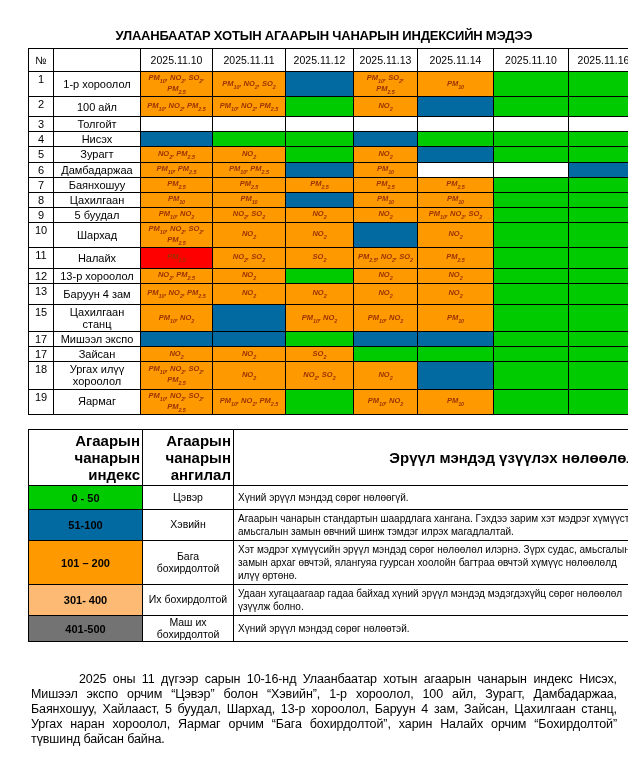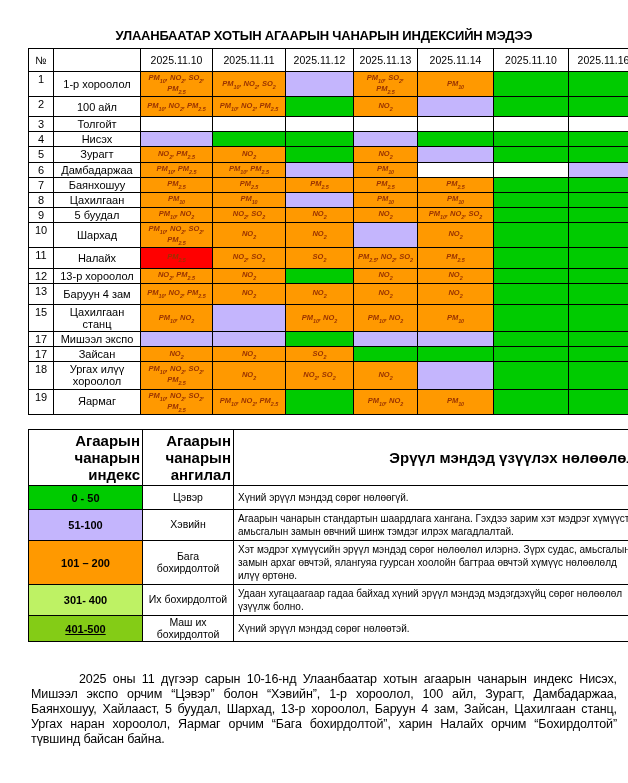--- a/index.html
+++ b/index.html
@@ -32,21 +32,21 @@
   .legend th { font-size:15px; font-weight:bold; text-align:right; padding:2px; line-height:1.15; }
   .legend td.lrange { font-size:11px; font-weight:bold; text-align:center; height:24px; }
   .legend td.lcat { font-size:10.5px; text-align:center; padding:1px 2px; line-height:1.1; }
   .legend td.leffect { font-size:10px; text-align:left; padding:2px 4px; line-height:1.3; }
 
   .summary {
     margin:30px 11px 13px 11px; font-size:12.5px; line-height:1.2;
     text-align:justify; text-indent:48px; letter-spacing:-0.1px;
   }
 </style>
-<style>[data-color="green"]{background:#00CB00;}[data-color="yellow"]{background:#c4b5fd;}[data-color="orange"]{background:#FF9900;}[data-color="red"]{background:#FF0000;}[data-color="purple"]{background:#bef264;}[data-color="darkred"]{background:#84cc16;text-decoration:underline;}[data-color="white"]{background:#FFFFFF;}</style></head>
+<style>[data-color="green"]{background:#00CB00;}[data-color="yellow"]{background:#0369a1;}[data-color="orange"]{background:#FF9900;}[data-color="red"]{background:#FF0000;}[data-color="purple"]{background:#fdba74;}[data-color="darkred"]{background:#737373;}[data-color="white"]{background:#FFFFFF;}</style></head>
 <body>
 
 <div class="page">
 
   <div class="title">
     <div>УЛААНБААТАР ХОТЫН АГААРЫН ЧАНАРЫН ИНДЕКСИЙН МЭДЭЭ</div>
   </div>
 
   <table class="grid">
       <colgroup>

